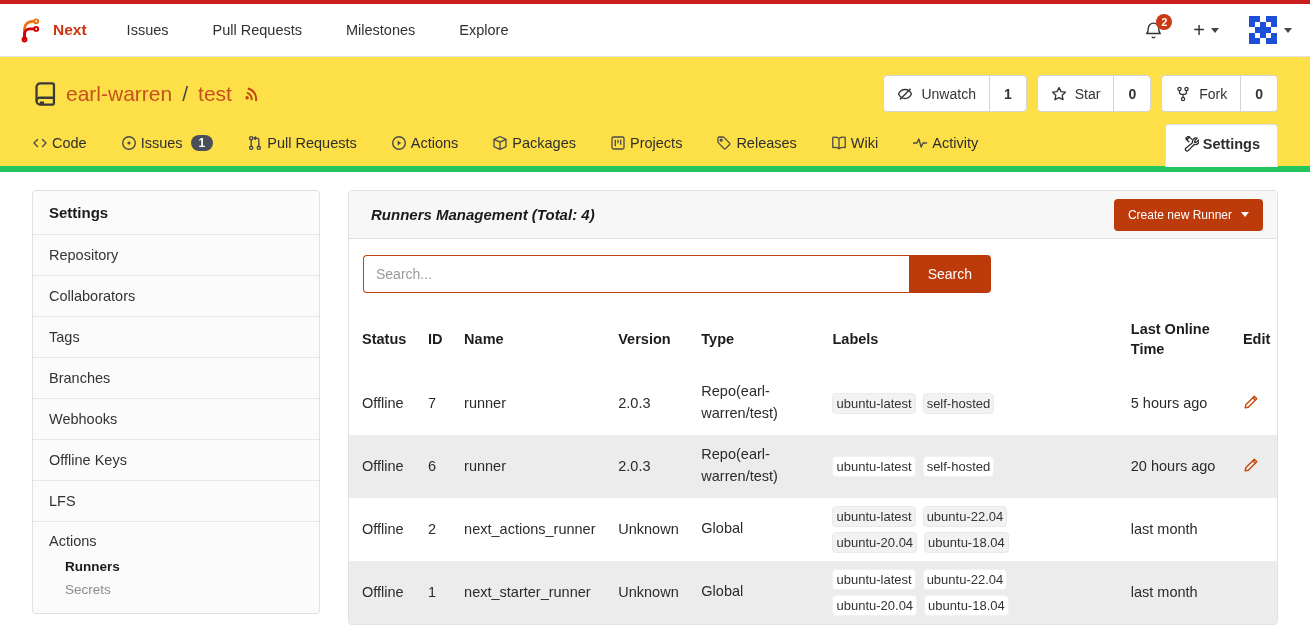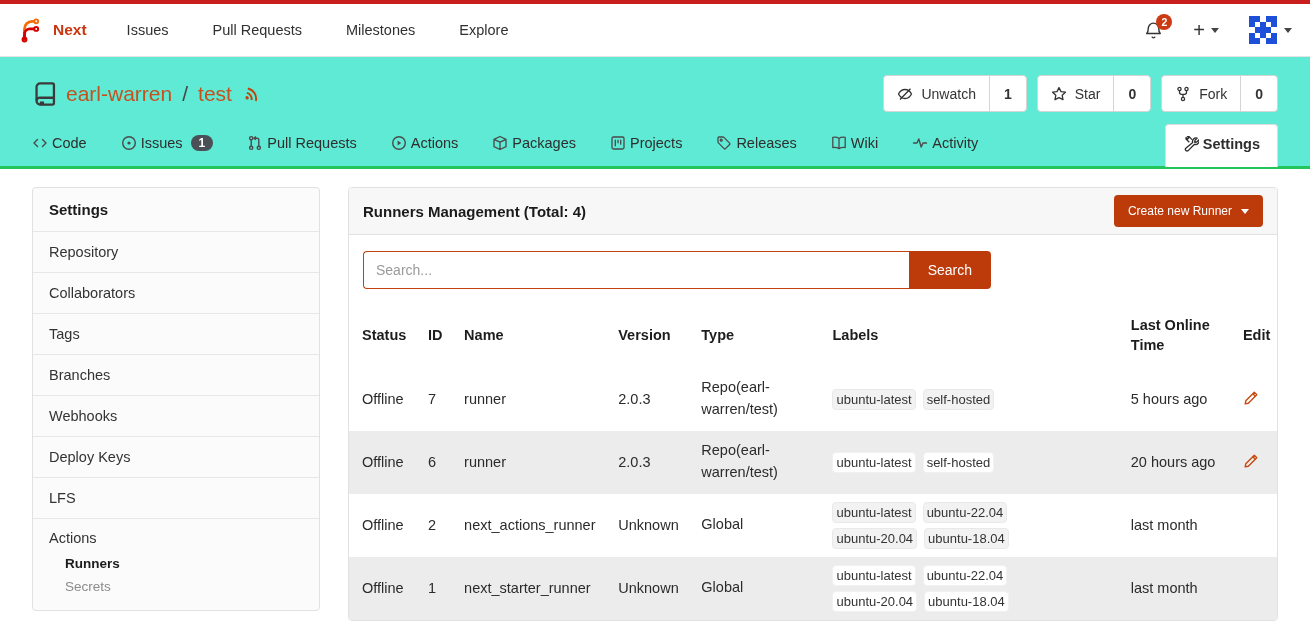--- a/index.html
+++ b/index.html
@@ -29,21 +29,21 @@
   }
   .plus-wrap { display:flex; align-items:center; gap:6px; font-size:20px; color:#333; }
   .avatar-wrap { display:flex; align-items:center; gap:7px; }
   .caret {
     display:inline-block; width:0; height:0;
     border-left:4px solid transparent; border-right:4px solid transparent;
     border-top:5px solid #444;
   }
 
   
-  .repo-head { background:#5eead4; border-bottom:3px solid #22c55e; padding:18px 32px 0; }
+  .repo-head { background:#fde047; border-bottom:6px solid #22c55e; padding:18px 32px 0; }
   .repo-title-row { display:flex; align-items:center; }
   .repo-title { display:flex; align-items:center; gap:8px; font-size:21px; }
   .repo-owner, .repo-name { color:#c6511f; }
   .repo-sep { color:#444; margin:0 2px; }
   .repo-btns { margin-left:auto; display:flex; gap:10px; }
   .btn-split {
     display:flex; align-items:stretch; background:#fff; border:1px solid #d4d4d5;
     border-radius:4px; overflow:hidden; height:37px; font-size:14px; color:#333;
   }
   .btn-main { display:flex; align-items:center; gap:8px; padding:0 13px; }
@@ -339,32 +339,32 @@
 
 <div class="content">
 
   <aside class="sidebar">
     <div class="sb-header">Settings</div>
     <a class="sb-item">Repository</a>
     <a class="sb-item">Collaborators</a>
     <a class="sb-item">Tags</a>
     <a class="sb-item">Branches</a>
     <a class="sb-item">Webhooks</a>
-    <a class="sb-item">Deploy Keys</a>
+    <a class="sb-item">Offline Keys</a>
     <a class="sb-item">LFS</a>
     <div class="sb-group">
       <a style="display:block;">Actions</a>
       <a class="sb-sub-runners">Runners</a>
       <a class="sb-sub-secrets">Secrets</a>
     </div>
   </aside>
 
   <section class="main-panel">
     <div class="main-header">
-      <h2 class="main-title" style="margin:0;">Runners Management (Total: 4)</h2>
+      <h2 class="main-title" style="margin:8px;font-style:italic;">Runners Management (Total: 4)</h2>
       <button class="create-btn">
         <span>Create new Runner</span>
         <i class="caret"></i>
       </button>
     </div>
 
     <div class="search-row">
       <form class="search-form">
         <input class="search-input" type="text" value="" placeholder="Search..." style="">
         <button class="search-btn" type="button">Search</button>

